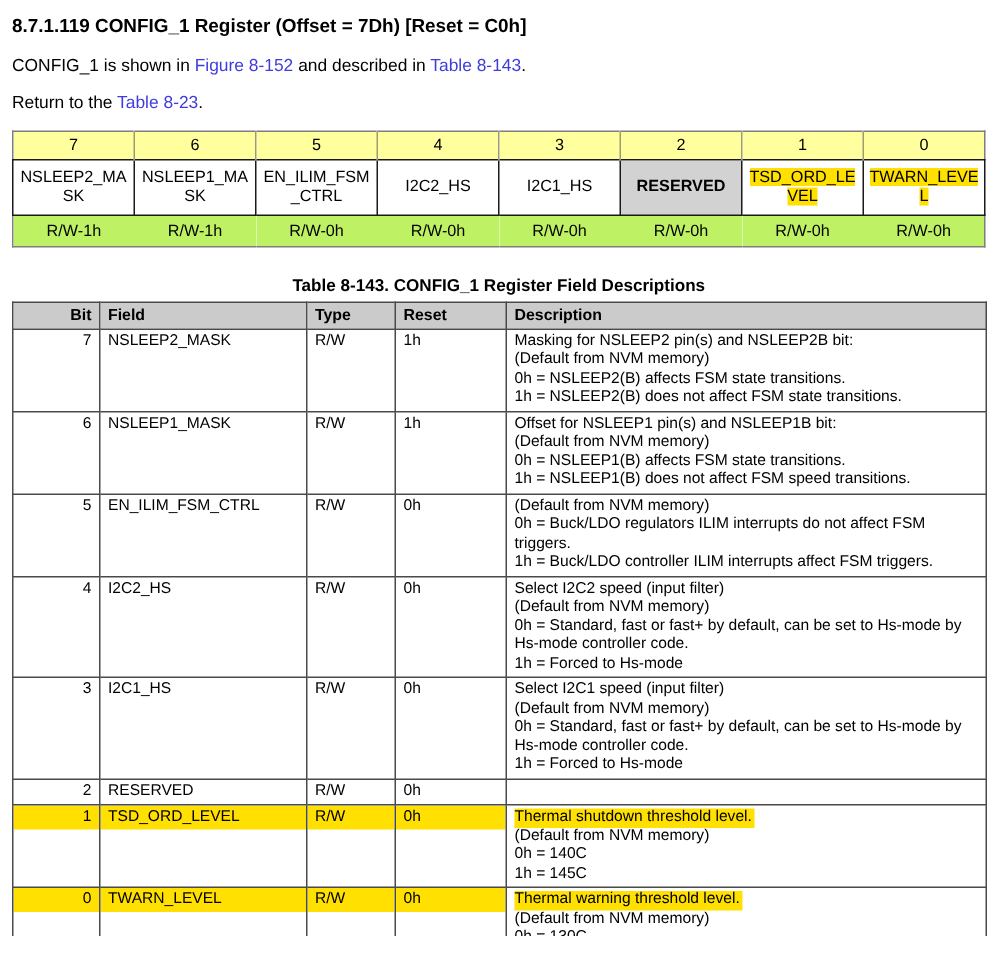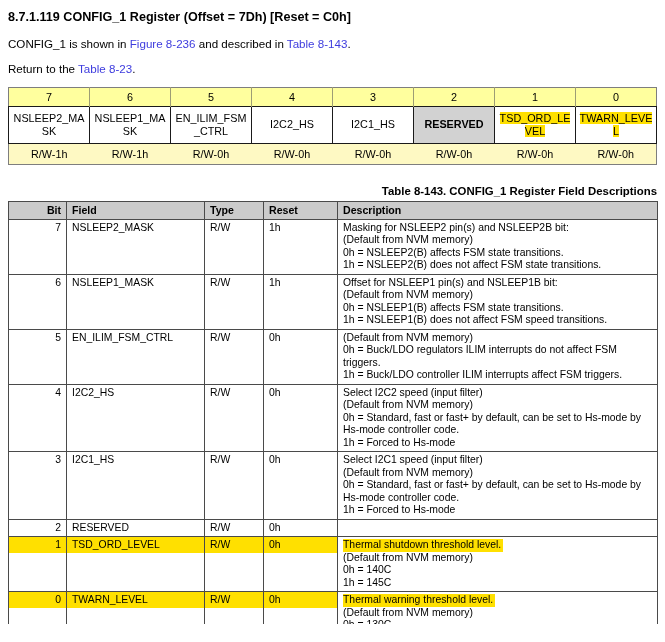--- a/index.html
+++ b/index.html
@@ -14,41 +14,41 @@
   html,body{margin:0;padding:0;background:#ffffff;}
   .page{
     width:665px;height:624px;overflow:hidden;background:#fff;
     font-family:"Liberation Sans", sans-serif;color:#000;
     padding:8px 8px 0 8px;position:relative;
   }
   .sec-heading{font-size:12.6px;font-weight:bold;margin:2px 0 13px 0;line-height:14px;}
   .body-line{font-size:11.6px;margin:0 0 12px 0;line-height:13px;}
   .body-line .link{color:var(--link);cursor:pointer;}
   .caption{font-size:11.4px;font-weight:bold;text-align:center;margin:5px 0 3px 0;line-height:13px;}
-  .caption-tbl{font-size:11.4px;font-weight:bold;text-align:right;margin:20px 0 3px 0;line-height:13px;}
+  .caption-tbl{font-size:11.4px;font-weight:bold;text-align:center;margin:20px 0 3px 0;line-height:13px;}
 
   
   table.regmap{
     width:649px;border-collapse:collapse;table-layout:fixed;
     border:1px solid #7e7e7e;background:#fff;
     font-size:10.8px;
   }
   table.regmap td{text-align:center;vertical-align:middle;overflow:hidden;}
   tr.bits-row td{
     background:var(--figyellow);height:19px;
     border-right:1px solid #9d9d75;padding:1px 2px;
   }
   tr.bits-row td:last-child{border-right:none;}
   tr.fields-row td{
     border:1px solid #1a1a1a;background:#fff;height:37px;
     padding:1px 2px;word-break:break-all;line-height:13.5px;
   }
   tr.fields-row td.reserved{background:var(--resgray);font-weight:bold;}
   tr.fields-row td .hl-text{background:var(--hl);}
-  tr.access-row td{height:21px;padding:1px 2px;background:#fef9c3;}
+  tr.access-row td{height:21px;padding:1px 2px;background:#bef264;}
 
   
   table.fields{
     width:649px;border-collapse:collapse;table-layout:fixed;
     border:1.5px solid #3a3a3a;
     font-size:10.4px;line-height:12.5px;margin-top:1px;
   }
   table.fields td, table.fields th{
     border:1px solid var(--bdr);vertical-align:top;padding:0;overflow:hidden;
   }
@@ -62,21 +62,21 @@
   tr.hl-row td .cellwrap.hl-bar{background:var(--hl);padding-bottom:1px;}
   .hl-inline{background:var(--hl);display:inline-block;padding-right:2px;}
 </style>
 </head>
 <body>
 
 <div class="page">
 
   <div class="sec-heading">8.7.1.119 CONFIG_1 Register (Offset = 7Dh) [Reset = C0h]</div>
 
-  <p class="body-line"><span>CONFIG_1 is shown in </span><span class="link">Figure 8-236</span><span> and described in </span><span class="link">Table 8-143</span><span>.</span></p>
+  <p class="body-line"><span>CONFIG_1 is shown in </span><span class="link">Figure 8-152</span><span> and described in </span><span class="link">Table 8-143</span><span>.</span></p>
   <p class="body-line"><span>Return to the </span><span class="link">Table 8-23</span><span>.</span></p>
 
 
   <table class="regmap">
     <tbody>
       <tr class="bits-row">
           <td>7</td>
           <td>6</td>
           <td>5</td>
           <td>4</td>

